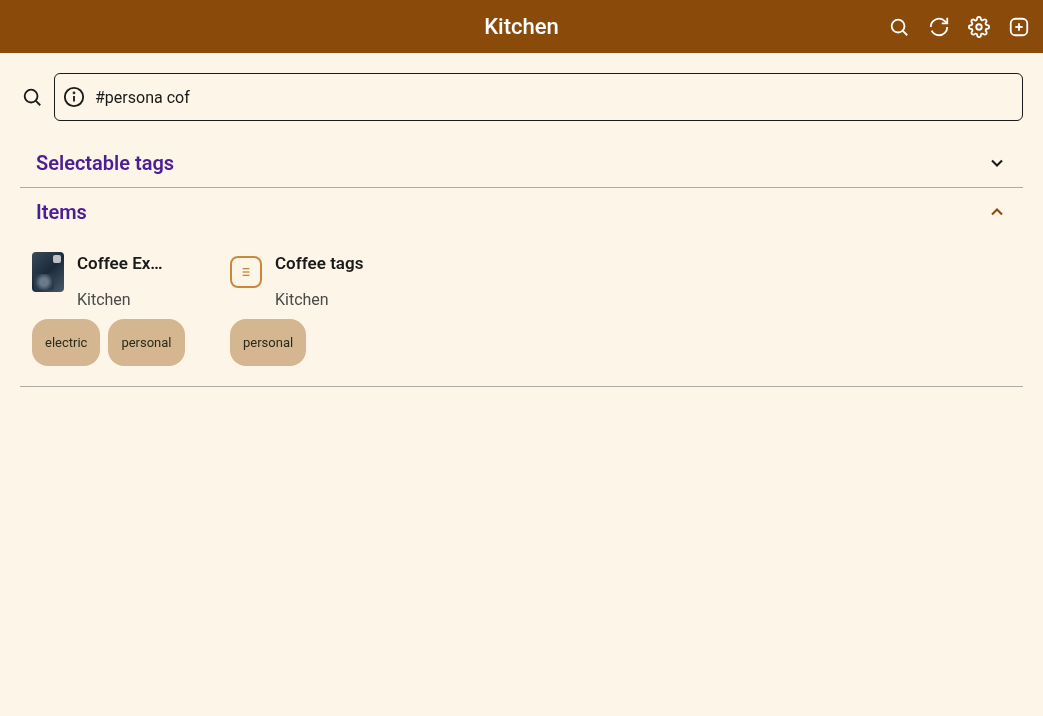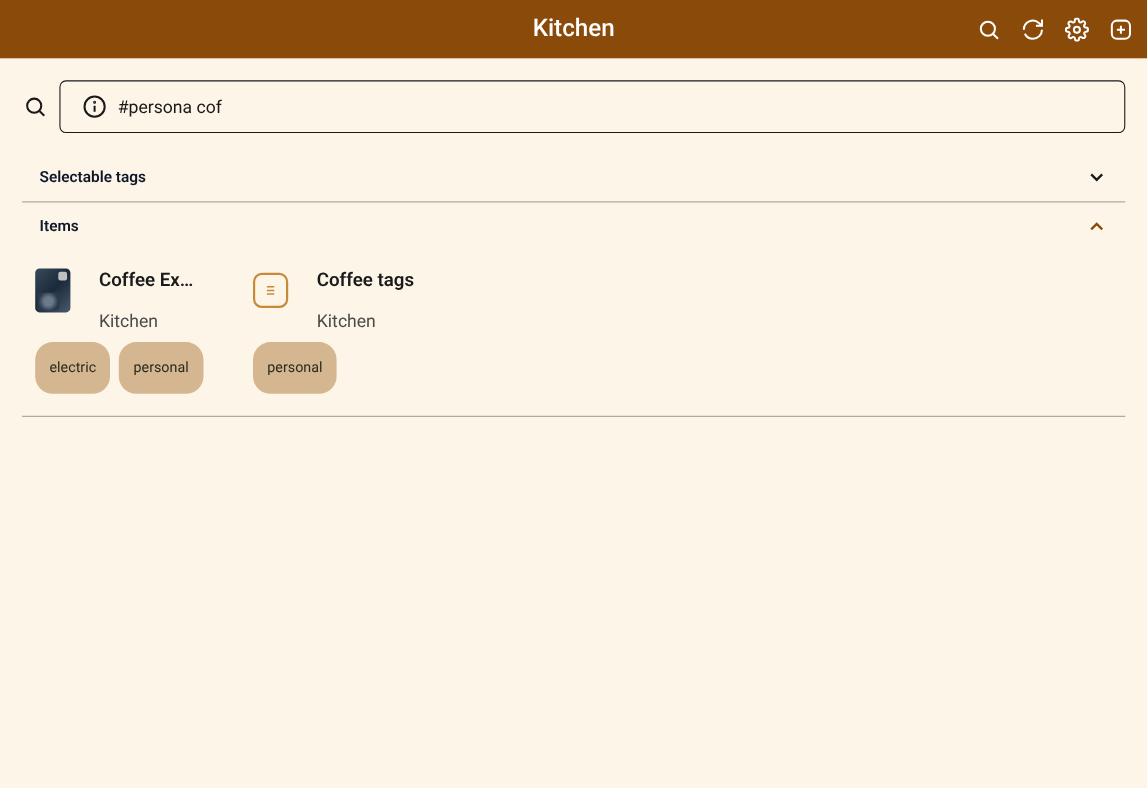--- a/index.html
+++ b/index.html
@@ -75,21 +75,21 @@
       fill: none;
       stroke-width: 2;
     }
     .search-box {
       flex: 1;
       border: 1.5px solid #1a1a1a;
       border-radius: 6px;
       height: 48px;
       display: flex;
       align-items: center;
-      padding: 0 20px;
+      padding: 0 8px;
       gap: 10px;
       background: transparent;
     }
     .search-box .info-icon {
       width: 22px;
       height: 22px;
       display: flex;
       align-items: center;
       justify-content: center;
       flex-shrink: 0;
@@ -111,23 +111,23 @@
       font-family: inherit;
     }
     .section-header {
       display: flex;
       align-items: center;
       justify-content: space-between;
       padding: 12px 16px;
       cursor: pointer;
     }
     .section-title {
-      font-size: 14px;
+      font-size: 20px;
       font-weight: 600;
-      color: #0f172a;
+      color: #4c1d95;
     }
     .chevron {
       width: 20px;
       height: 20px;
       display: flex;
       align-items: center;
       justify-content: center;
     }
     .chevron svg {
       width: 20px;
@@ -145,21 +145,21 @@
       gap: 28px;
       padding: 16px 12px 20px 12px;
       flex-wrap: wrap;
     }
     .item-card {
       width: 170px;
       cursor: pointer;
     }
     .item-header {
       display: flex;
-      gap: 26px;
+      gap: 13px;
       align-items: flex-start;
       margin-bottom: 10px;
     }
     .item-thumb {
       width: 32px;
       height: 40px;
       border-radius: 4px;
       flex-shrink: 0;
       display: flex;
       align-items: center;

